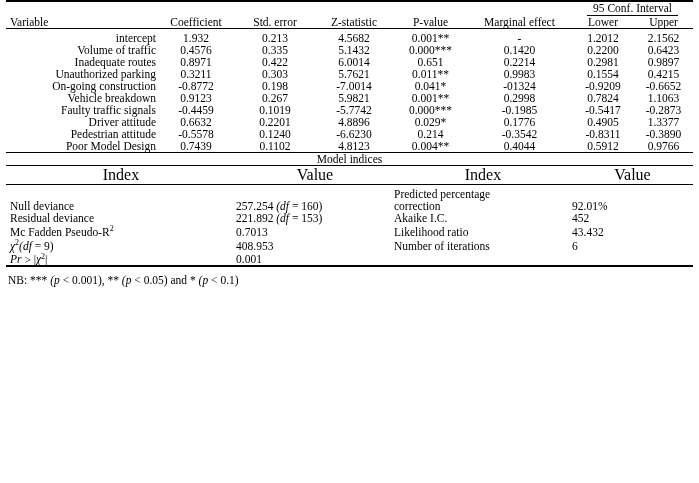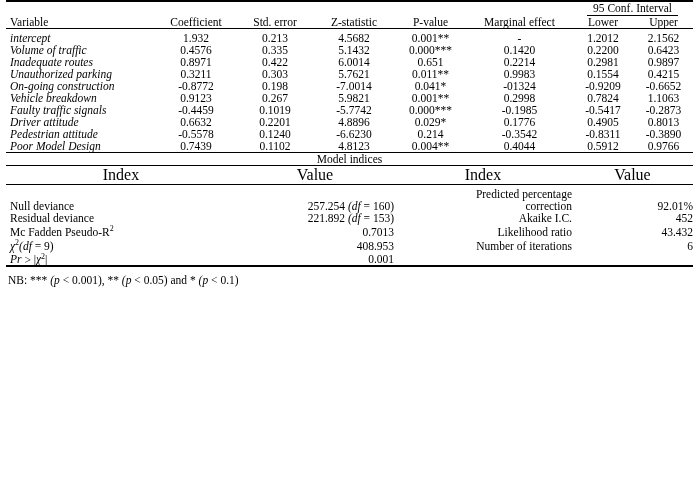--- a/index.html
+++ b/index.html
@@ -54,40 +54,39 @@
   .ci-underline {
     border-bottom: 1px solid #000;
   }
 
   .data-row td {
     padding: 2.5px 2px;
     text-align: center;
     font-size: 11.5px;
   }
   .data-row td.varname {
-    text-align: left;
+    text-align: right;
     padding-left: 4px;
-    font-style: italic;
   }
 
   .section-title td {
     text-align: center;
     font-weight: bold;
     font-size: 11.5px;
     padding: 3px 0 3px 0;
   }
 
   .mi-head td {
     text-align: center;
     font-weight: bold;
     font-size: 16px;
     padding: 3px 0 3px 0;
   }
   .mi-row td {
-    text-align: right;
+    text-align: left;
     font-size: 11.5px;
     padding: 3.5px 2px;
   }
   .mi-row td.mi-label {
     text-align: left;
     padding-left: 4px;
   }
   .spacer-row td { height: 3px; padding: 0; }
 
   .note {
@@ -208,21 +207,21 @@
       <td>-0.2873</td>
     </tr>
     <tr class="data-row">
       <td class="varname">Driver attitude</td>
       <td>0.6632</td>
       <td>0.2201</td>
       <td>4.8896</td>
       <td>0.029*</td>
       <td>0.1776</td>
       <td>0.4905</td>
-      <td>0.8013</td>
+      <td>1.3377</td>
     </tr>
     <tr class="data-row">
       <td class="varname">Pedestrian attitude</td>
       <td>-0.5578</td>
       <td>0.1240</td>
       <td>-6.6230</td>
       <td>0.214</td>
       <td>-0.3542</td>
       <td>-0.8311</td>
       <td>-0.3890</td>

